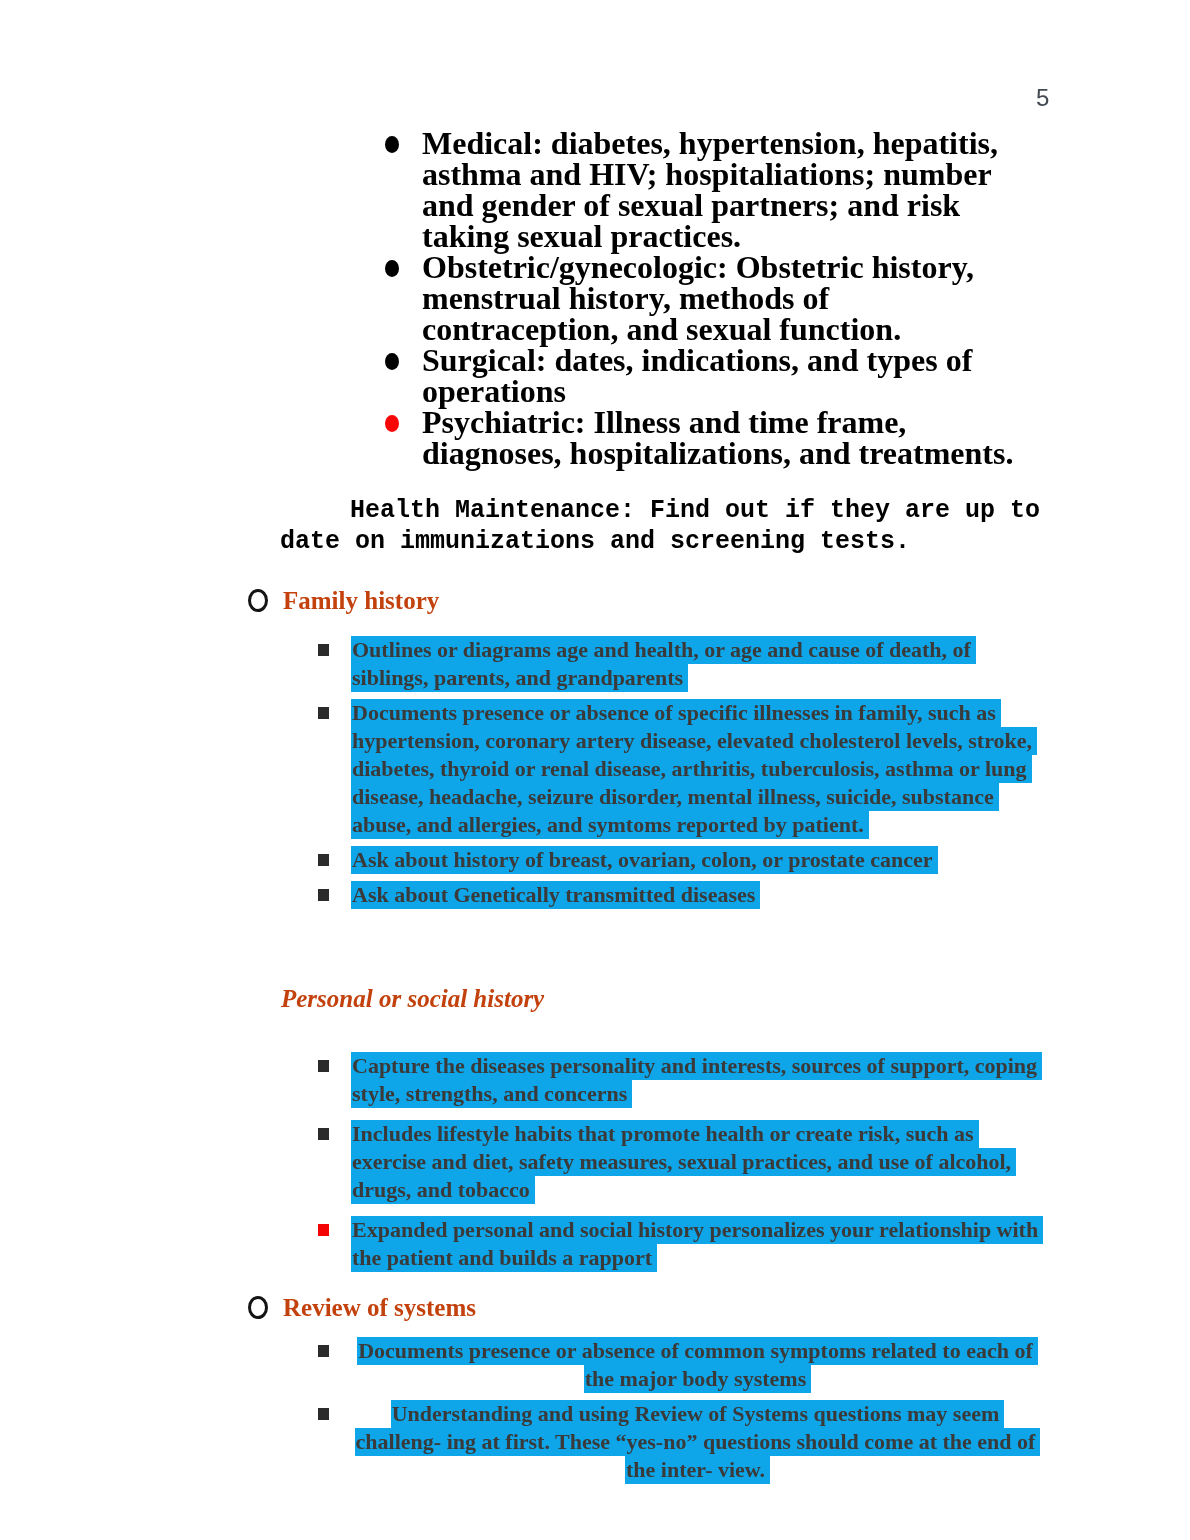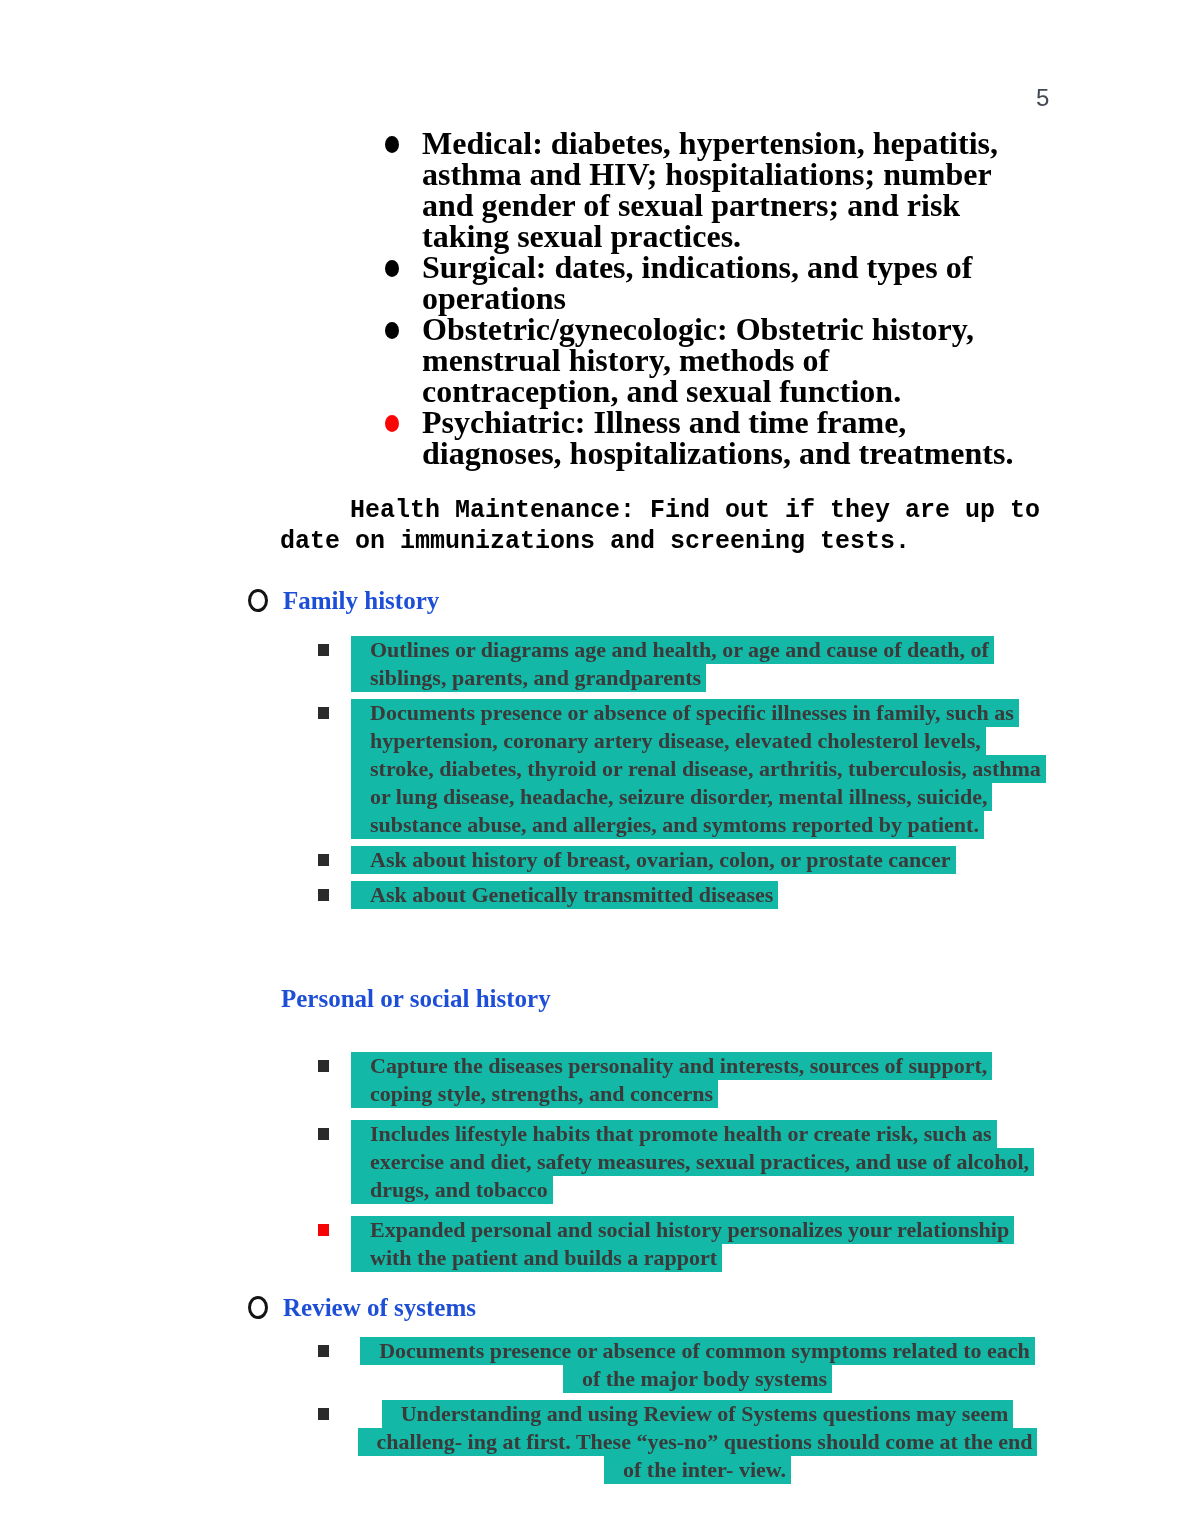--- a/index.html
+++ b/index.html
@@ -28,57 +28,57 @@
   .hm{
     margin:26px 0 0 280px;width:795px;text-indent:70px;
     font-size:25px;line-height:31px;font-weight:bold;color:#000000;font-family:Liberation Mono, monospace;
   }
 
   
   .sec-head{
     display:flex;align-items:center;gap:15px;
     margin-left:248px;font-size:25px;line-height:31px;
   }
-  .sec-head.no-circle{margin-left:281px;}
+  .sec-head.no-circle{margin-left:281px;font-style:italic;}
   .circle{
     width:14px;height:17px;border:3px solid #141414;border-radius:50%;
     flex:0 0 auto;background:transparent;
   }
-  .sec-title{color:#1d4ed8;font-weight:bold;}
+  .sec-title{color:#c2410c;font-weight:bold;}
 
   ul.sq-list{list-style:none;margin:20px 0 0 318px;padding:0;width:726px;}
   ul.sq-list li{
     position:relative;padding-left:33px;margin-bottom:7px;
     font-size:22px;line-height:28px;font-weight:bold;color:#3a3a3a;
   }
   .sq{position:absolute;left:0;top:8px;width:11px;height:12px;background:#2b2b2b;}
   .sq.red{background:#f40404;}
   .hl{
-    background:#14b8a6;
+    background:#0ea5e9;
     -webkit-box-decoration-break:clone;box-decoration-break:clone;
-    padding:1px 5px 2px 19px;
+    padding:1px 5px 2px 1px;
   }
 
   
   section.sec-0{margin-top:28px;}
   section.sec-1{margin-top:74px;}
   section.sec-1 ul.sq-list{margin-top:38px;}
   section.sec-1 ul.sq-list li{margin-bottom:12px;}
   section.sec-2{margin-top:20px;}
   section.sec-2 ul.sq-list{margin-top:14px;text-align:center;}
 </style>
 </head>
 <body>
 
 <div class="page">
   <div class="page-number">5</div>
   <ul class="top-list">
       <li><span class="dot"></span><span>Medical: diabetes, hypertension, hepatitis, asthma and HIV; hospitaliations; number and gender of sexual partners; and risk taking sexual practices.</span></li>
+      <li><span class="dot"></span><span>Obstetric/gynecologic: Obstetric history, menstrual history, methods of contraception, and sexual function.</span></li>
       <li><span class="dot"></span><span>Surgical: dates, indications, and types of operations</span></li>
-      <li><span class="dot"></span><span>Obstetric/gynecologic: Obstetric history, menstrual history, methods of contraception, and sexual function.</span></li>
       <li><span class="dot red"></span><span>Psychiatric: Illness and time frame, diagnoses, hospitalizations, and treatments.</span></li>
     </ul>
   <p class="hm">Health Maintenance: Find out if they are up to date on immunizations and screening tests.</p>
   <div>
       <section class="sec-0">
         <div class="sec-head">
           <span class="circle"></span>
           <span class="sec-title">Family history</span>
         </div>
         <ul class="sq-list">

